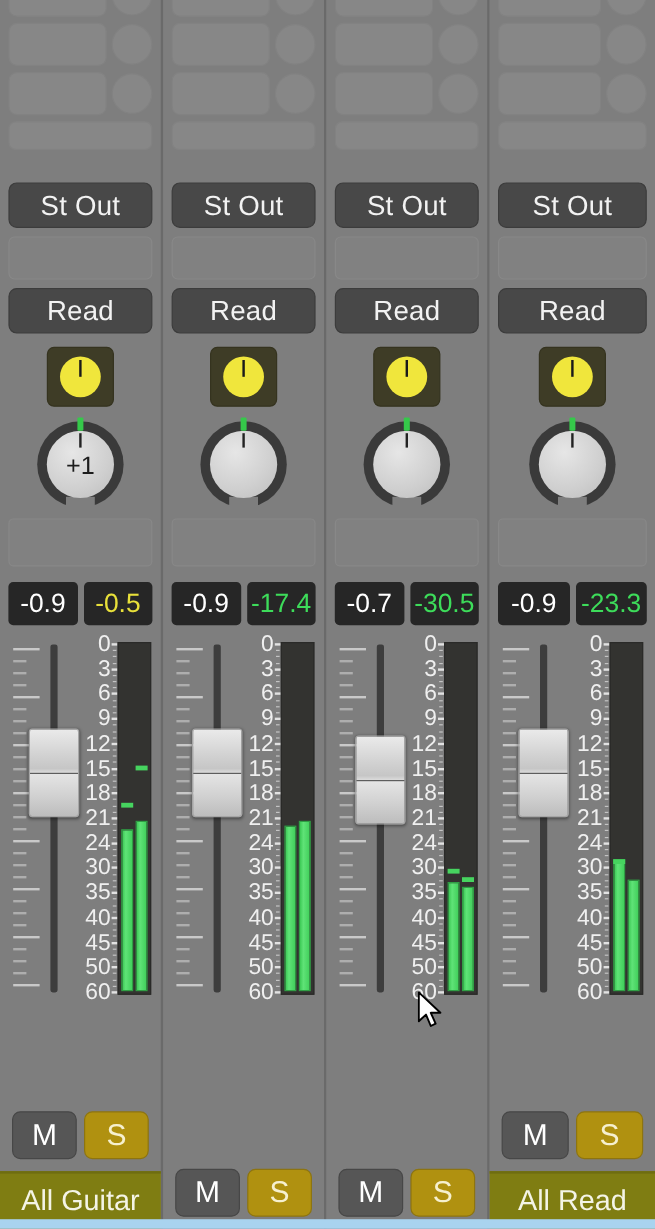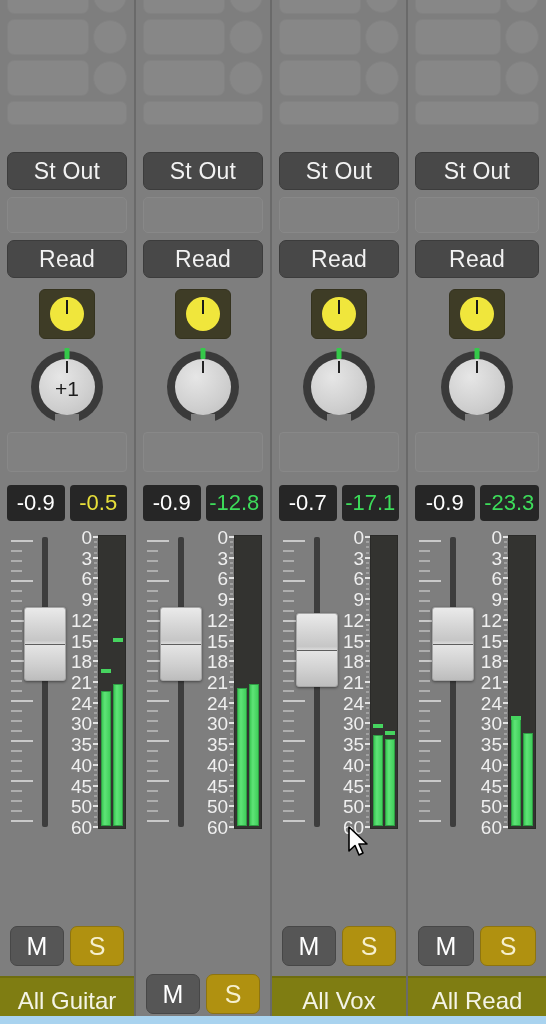--- a/index.html
+++ b/index.html
@@ -555,21 +555,21 @@
         <div class="pan">
           <div class="pan-tick"></div>
           <div class="pan-face">
             <span class="pan-val"></span>
           </div>
         </div>
       </div>
       <div class="field-empty wide"></div>
       <div class="readouts">
         <div class="ro white">-0.9</div>
-        <div class="ro green">-12.8</div>
+        <div class="ro green">-17.4</div>
       </div>
       <div class="famet">
         <div class="fader-col">
           <div class="fader-scale">
             <div class="fs-tick" style="top: 2px; width: 22px; opacity: 0.85;"></div>
             <div class="fs-tick" style="top: 12px; width: 11px; opacity: 0.55;"></div>
             <div class="fs-tick" style="top: 22px; width: 11px; opacity: 0.55;"></div>
             <div class="fs-tick" style="top: 32px; width: 11px; opacity: 0.55;"></div>
             <div class="fs-tick" style="top: 42px; width: 22px; opacity: 0.85;"></div>
             <div class="fs-tick" style="top: 52px; width: 11px; opacity: 0.55;"></div>
@@ -720,21 +720,21 @@
         <div class="pan">
           <div class="pan-tick"></div>
           <div class="pan-face">
             <span class="pan-val"></span>
           </div>
         </div>
       </div>
       <div class="field-empty wide"></div>
       <div class="readouts">
         <div class="ro white">-0.7</div>
-        <div class="ro green">-17.1</div>
+        <div class="ro green">-30.5</div>
       </div>
       <div class="famet">
         <div class="fader-col">
           <div class="fader-scale">
             <div class="fs-tick" style="top: 2px; width: 22px; opacity: 0.85;"></div>
             <div class="fs-tick" style="top: 12px; width: 11px; opacity: 0.55;"></div>
             <div class="fs-tick" style="top: 22px; width: 11px; opacity: 0.55;"></div>
             <div class="fs-tick" style="top: 32px; width: 11px; opacity: 0.55;"></div>
             <div class="fs-tick" style="top: 42px; width: 22px; opacity: 0.85;"></div>
             <div class="fs-tick" style="top: 52px; width: 11px; opacity: 0.55;"></div>
@@ -849,21 +849,20 @@
               <div class="mfill" style="height: 87px;"></div>
               <div class="mpeak" style="top: 192.643px;"></div>
             </div>
           </div>
         </div>
       </div>
       <div class="ms">
         <div class="ms-btn mute">M</div>
         <div class="ms-btn solo-on">S</div>
       </div>
-      <div class="nameplate">All Vox</div>
     </div>
     <div class="channel">
       <div class="slots">
         <div class="slot-row first">
           <div class="slot-box"></div>
           <div class="slot-knob"></div>
         </div>
         <div class="slot-row">
           <div class="slot-box"></div>
           <div class="slot-knob"></div>

